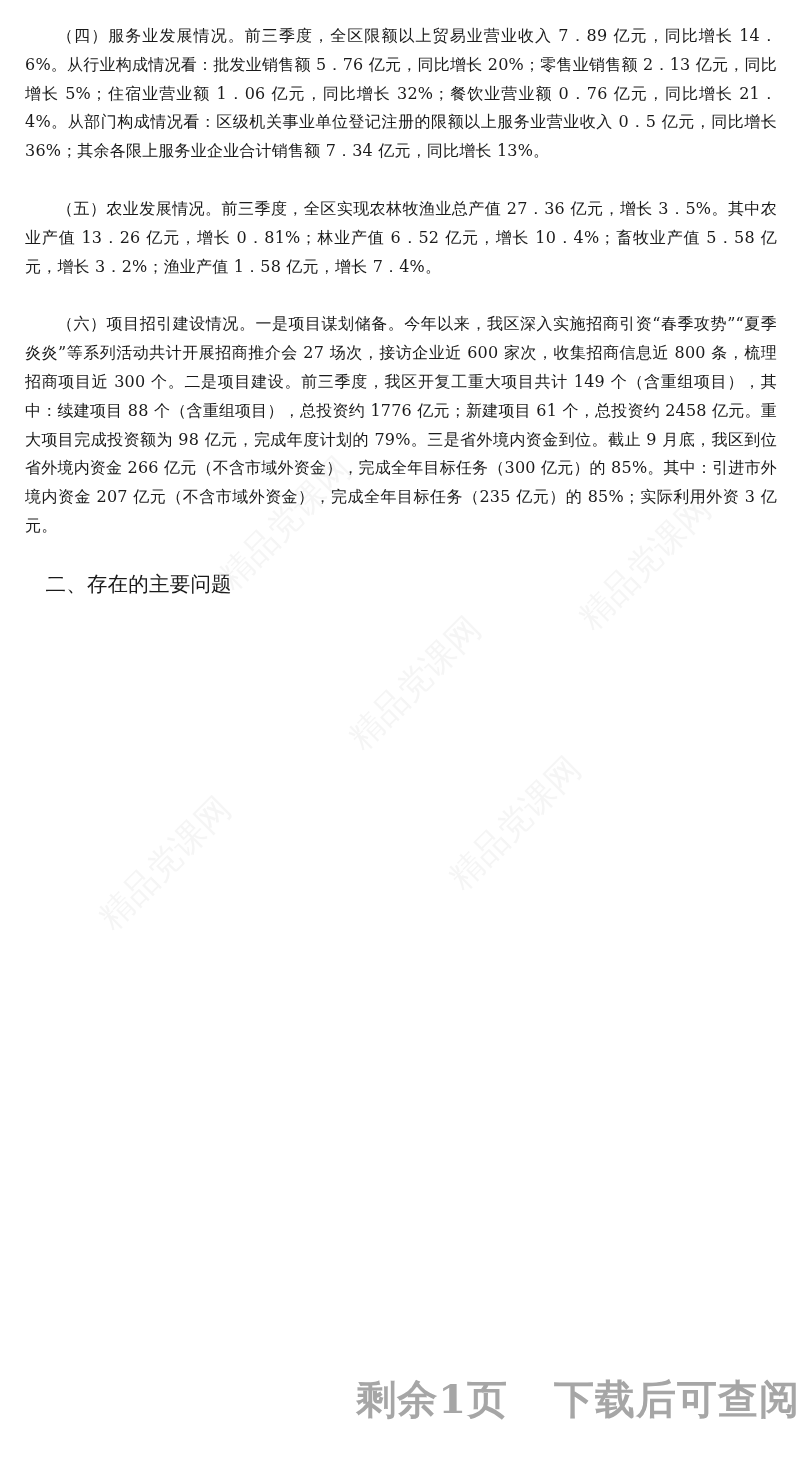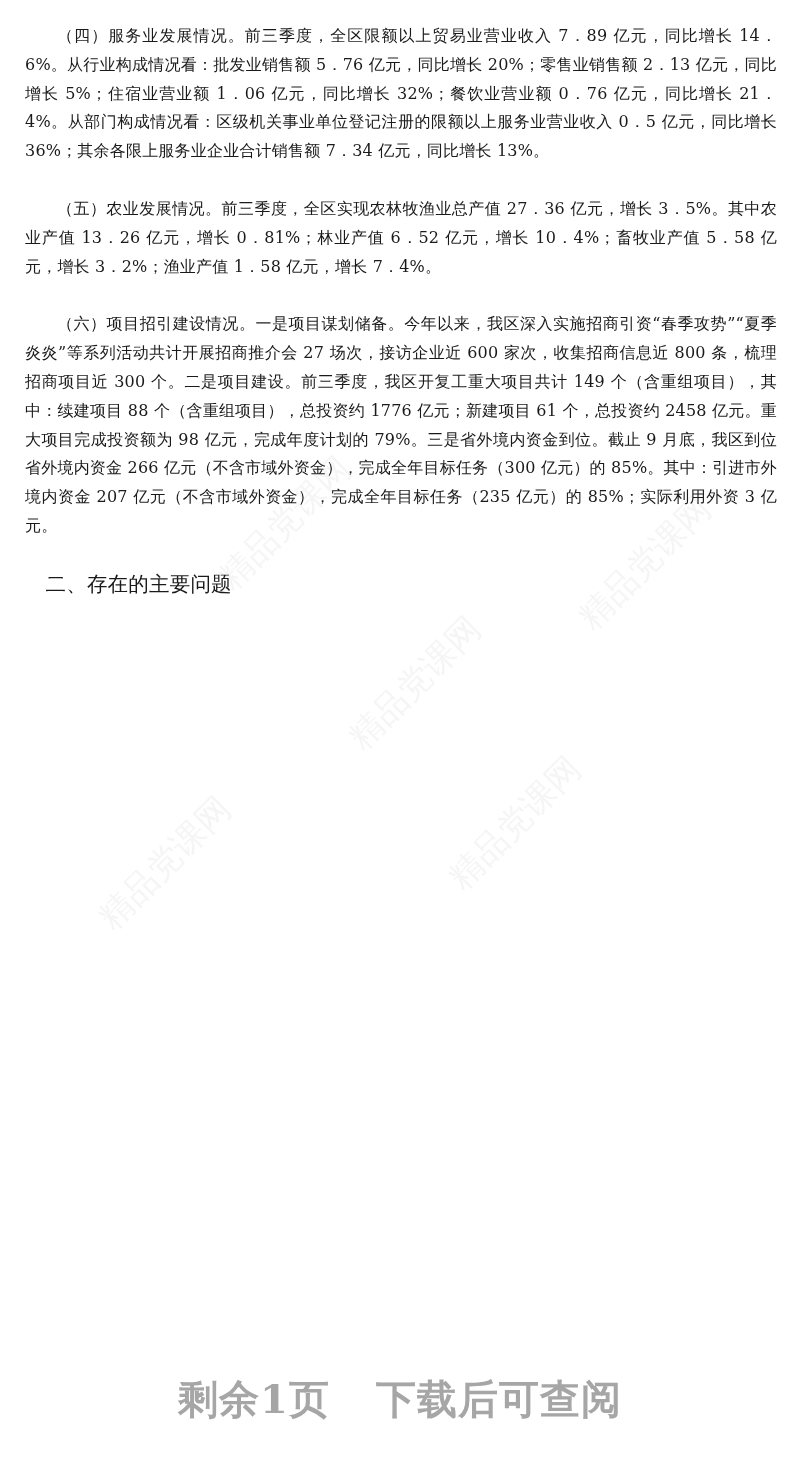--- a/index.html
+++ b/index.html
@@ -50,21 +50,21 @@
       color: rgba(160,160,160,0.10);
       transform: rotate(-45deg);
       white-space: nowrap;
       font-family: "DejaVu Sans", sans-serif;
     }
     .footer-banner {
       position: absolute;
       left: 0;
       top: 1372px;
       width: 800px;
-      text-align: center;
+      text-align: right;
       font-size: 40px;
       font-weight: bold;
       color: #a6a6a6;
       font-family: "DejaVu Serif", "Liberation Serif", serif;
       letter-spacing: 1px;
     }
     .footer-banner .gap { display: inline-block; width: 46px; }
   </style>
 </head>
 <body>

